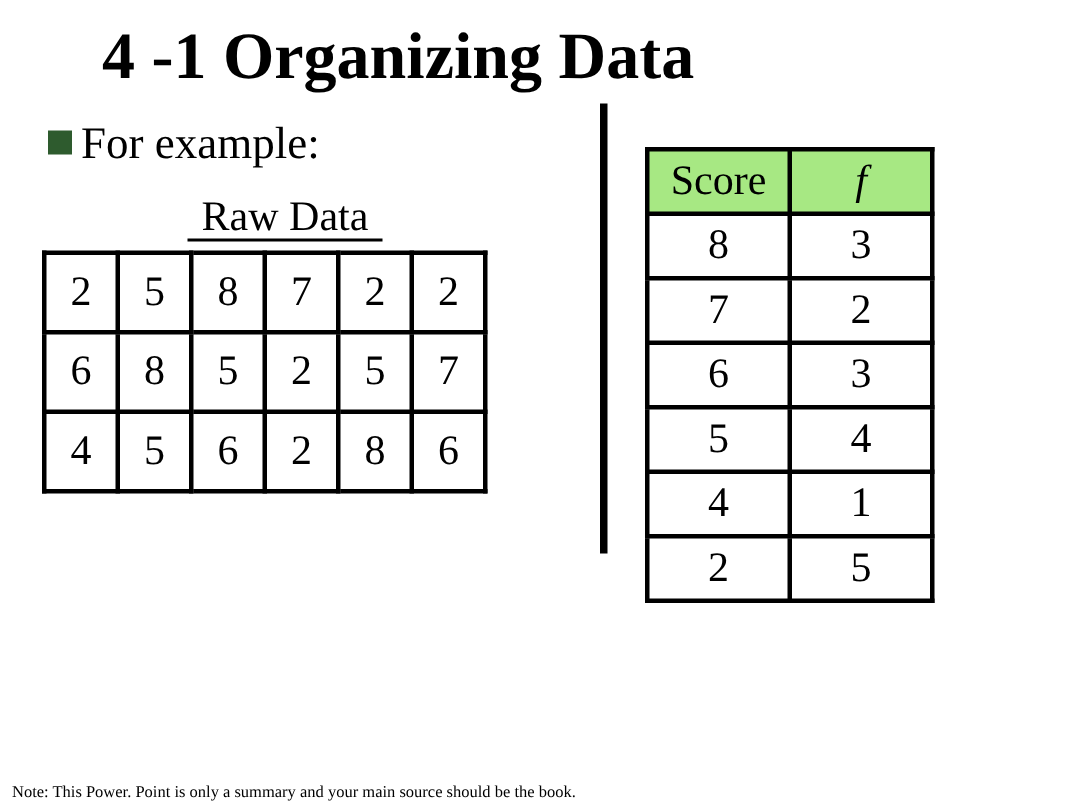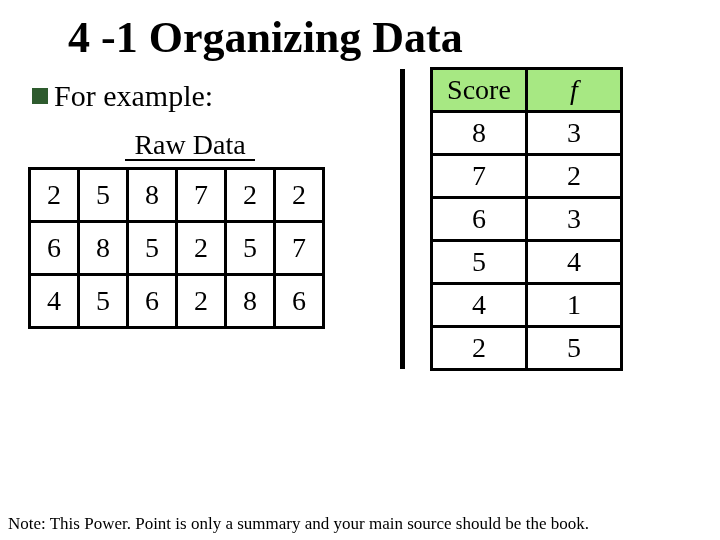--- a/index.html
+++ b/index.html
@@ -78,38 +78,39 @@
   }
   table.raw td {
     border: 3px solid #000;
     width: 44px;
     height: 48px;
     text-align: center;
     font-size: 28px;
   }
   table.freq {
     border-collapse: collapse;
+    margin-top: 31px;
   }
   table.freq th, table.freq td {
     border: 3px solid #000;
     width: 90px;
     height: 38px;
     text-align: center;
     font-size: 28px;
     font-weight: normal;
   }
   table.freq th {
     background: #a7e883;
   }
   table.freq th.f-head { font-style: italic; }
   .note {
     position: absolute;
     left: 8px;
     bottom: 6px;
-    font-size: 17px;
+    font-size: 11px;
   }
 </style>
 </head>
 <body>
 
 <div class="slide">
 
   <h1 class="title">4 -1 Organizing Data</h1>
 
 

